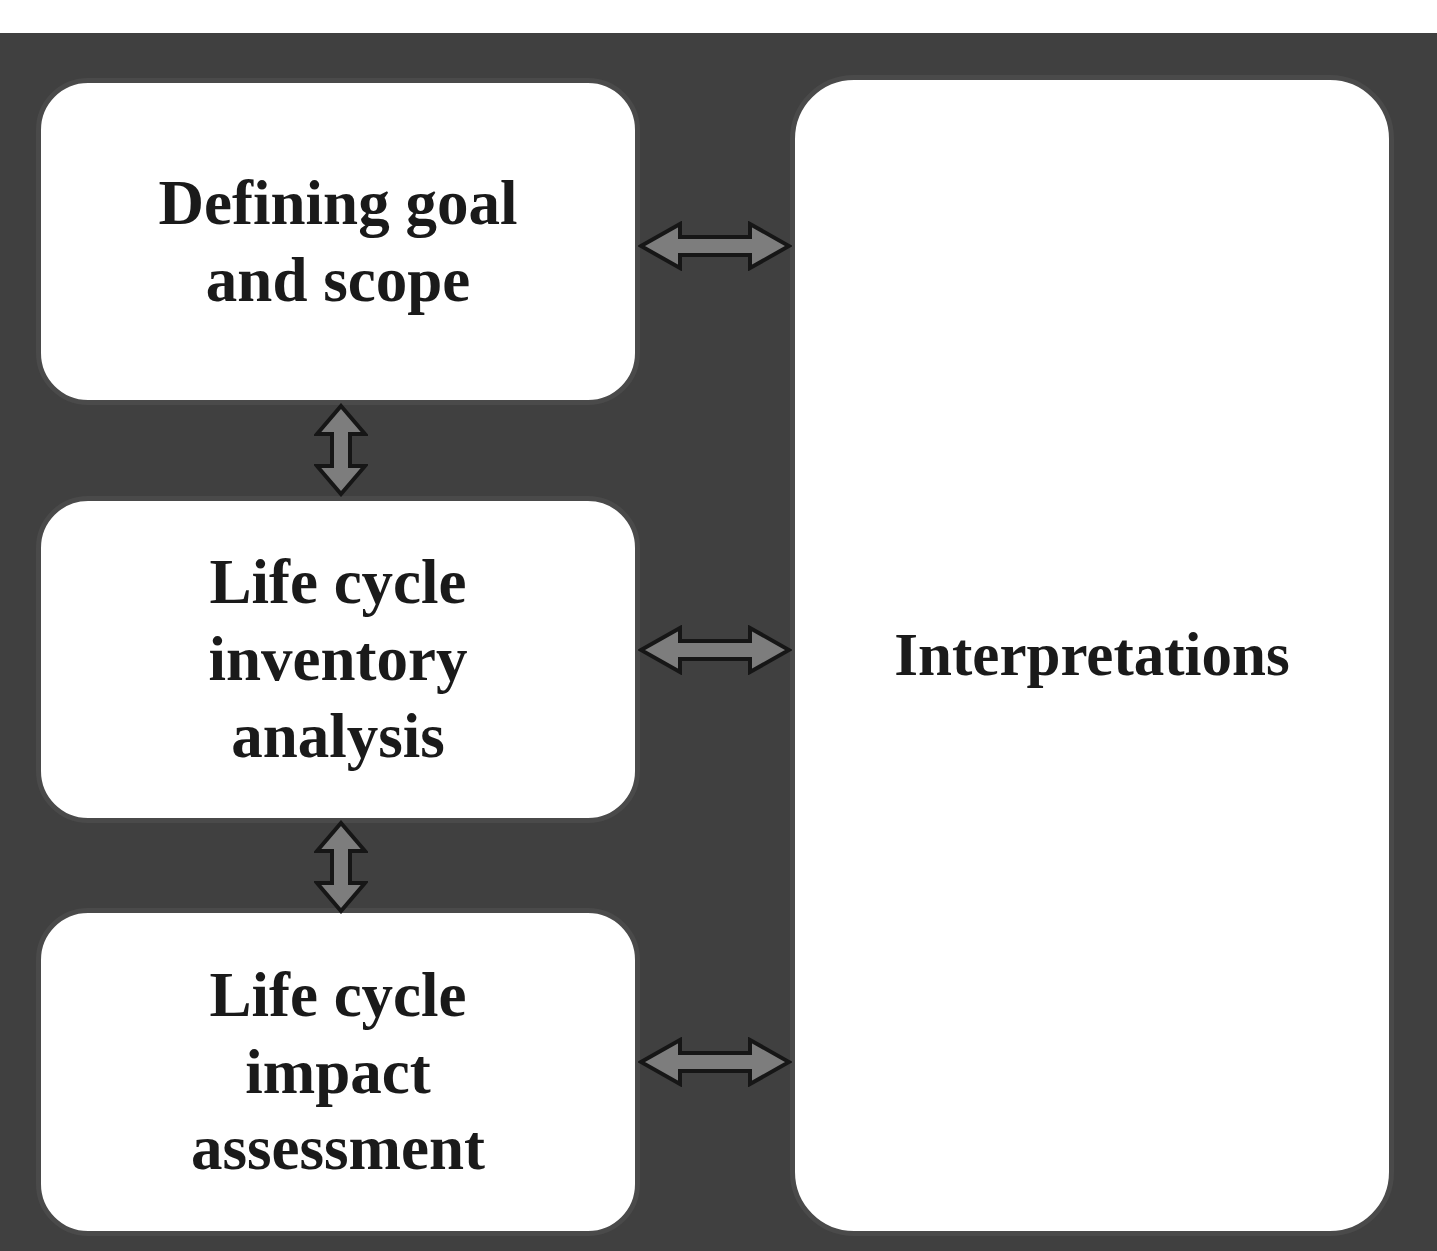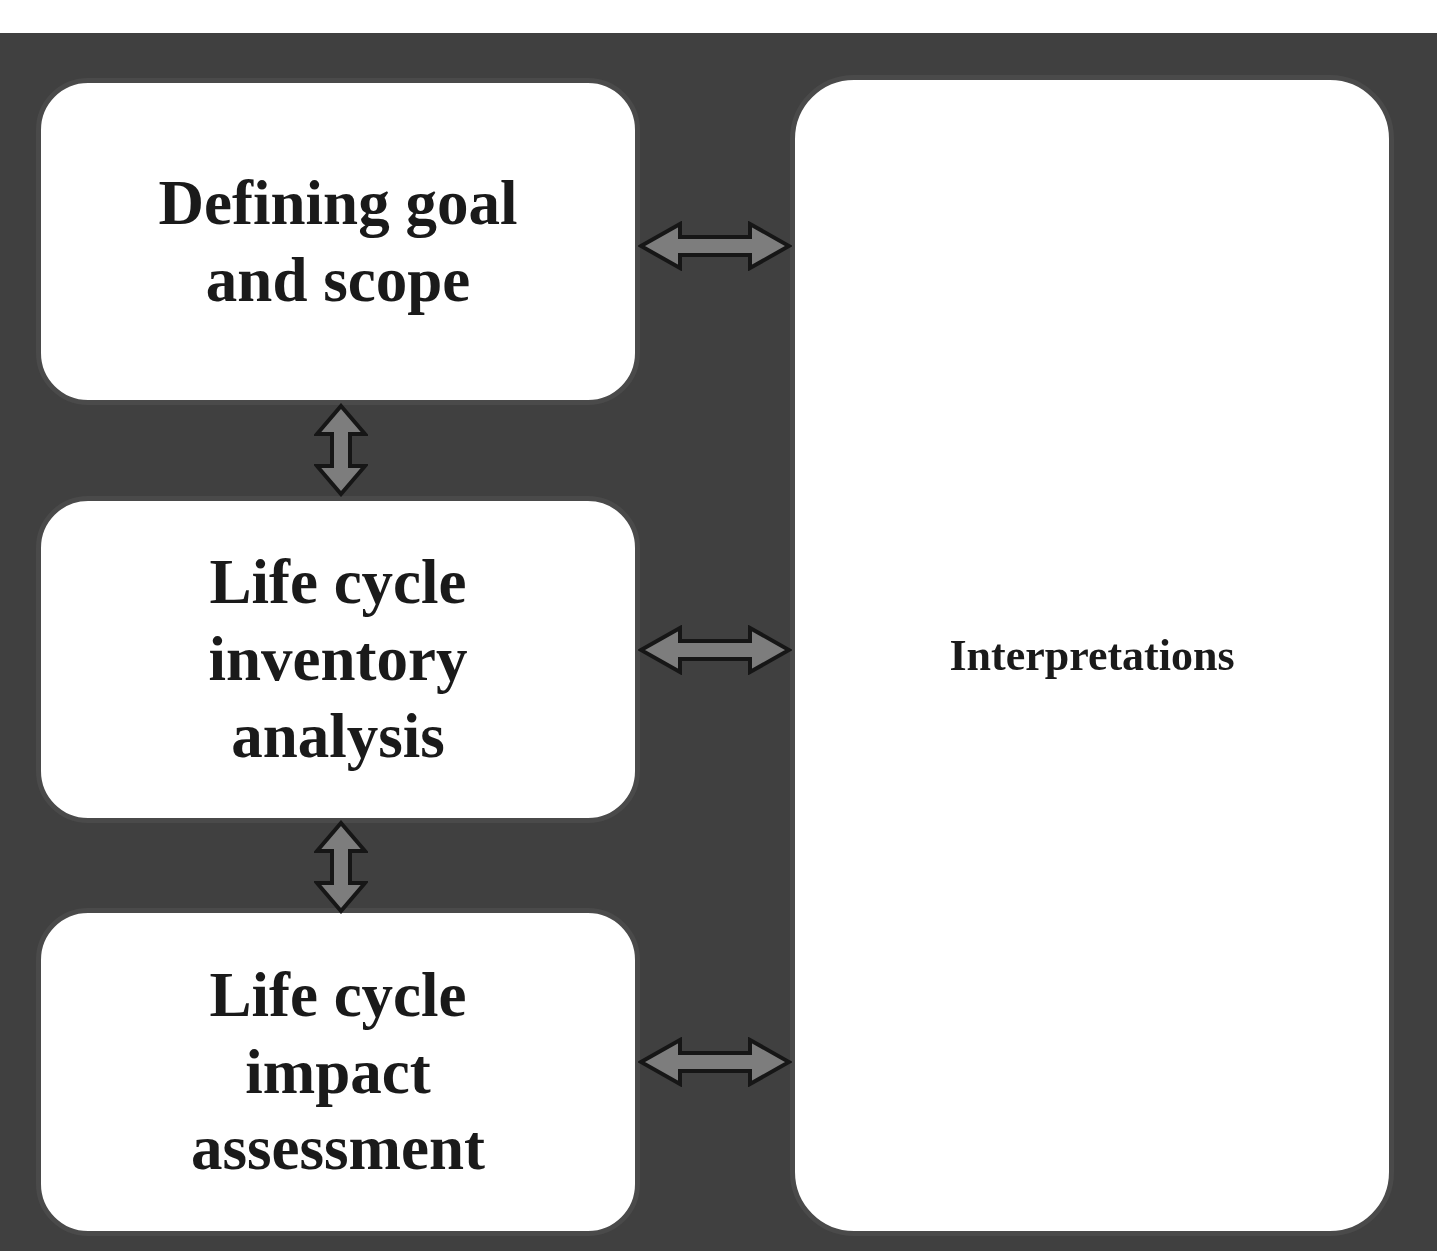--- a/index.html
+++ b/index.html
@@ -44,21 +44,21 @@
   }
   .box-label {
     font-weight: bold;
     font-size: 63px;
     line-height: 1.22;
     color: #1a1a1a;
     white-space: pre-line;
     letter-spacing: 0px;
   }
   .box-right .box-label {
-    font-size: 44px;
+    font-size: 61px;
   }
   .arrow {
     position: absolute;
     display: block;
   }
   .arrow-h {
     left: 638px;
     width: 154px;
     height: 50px;
   }

